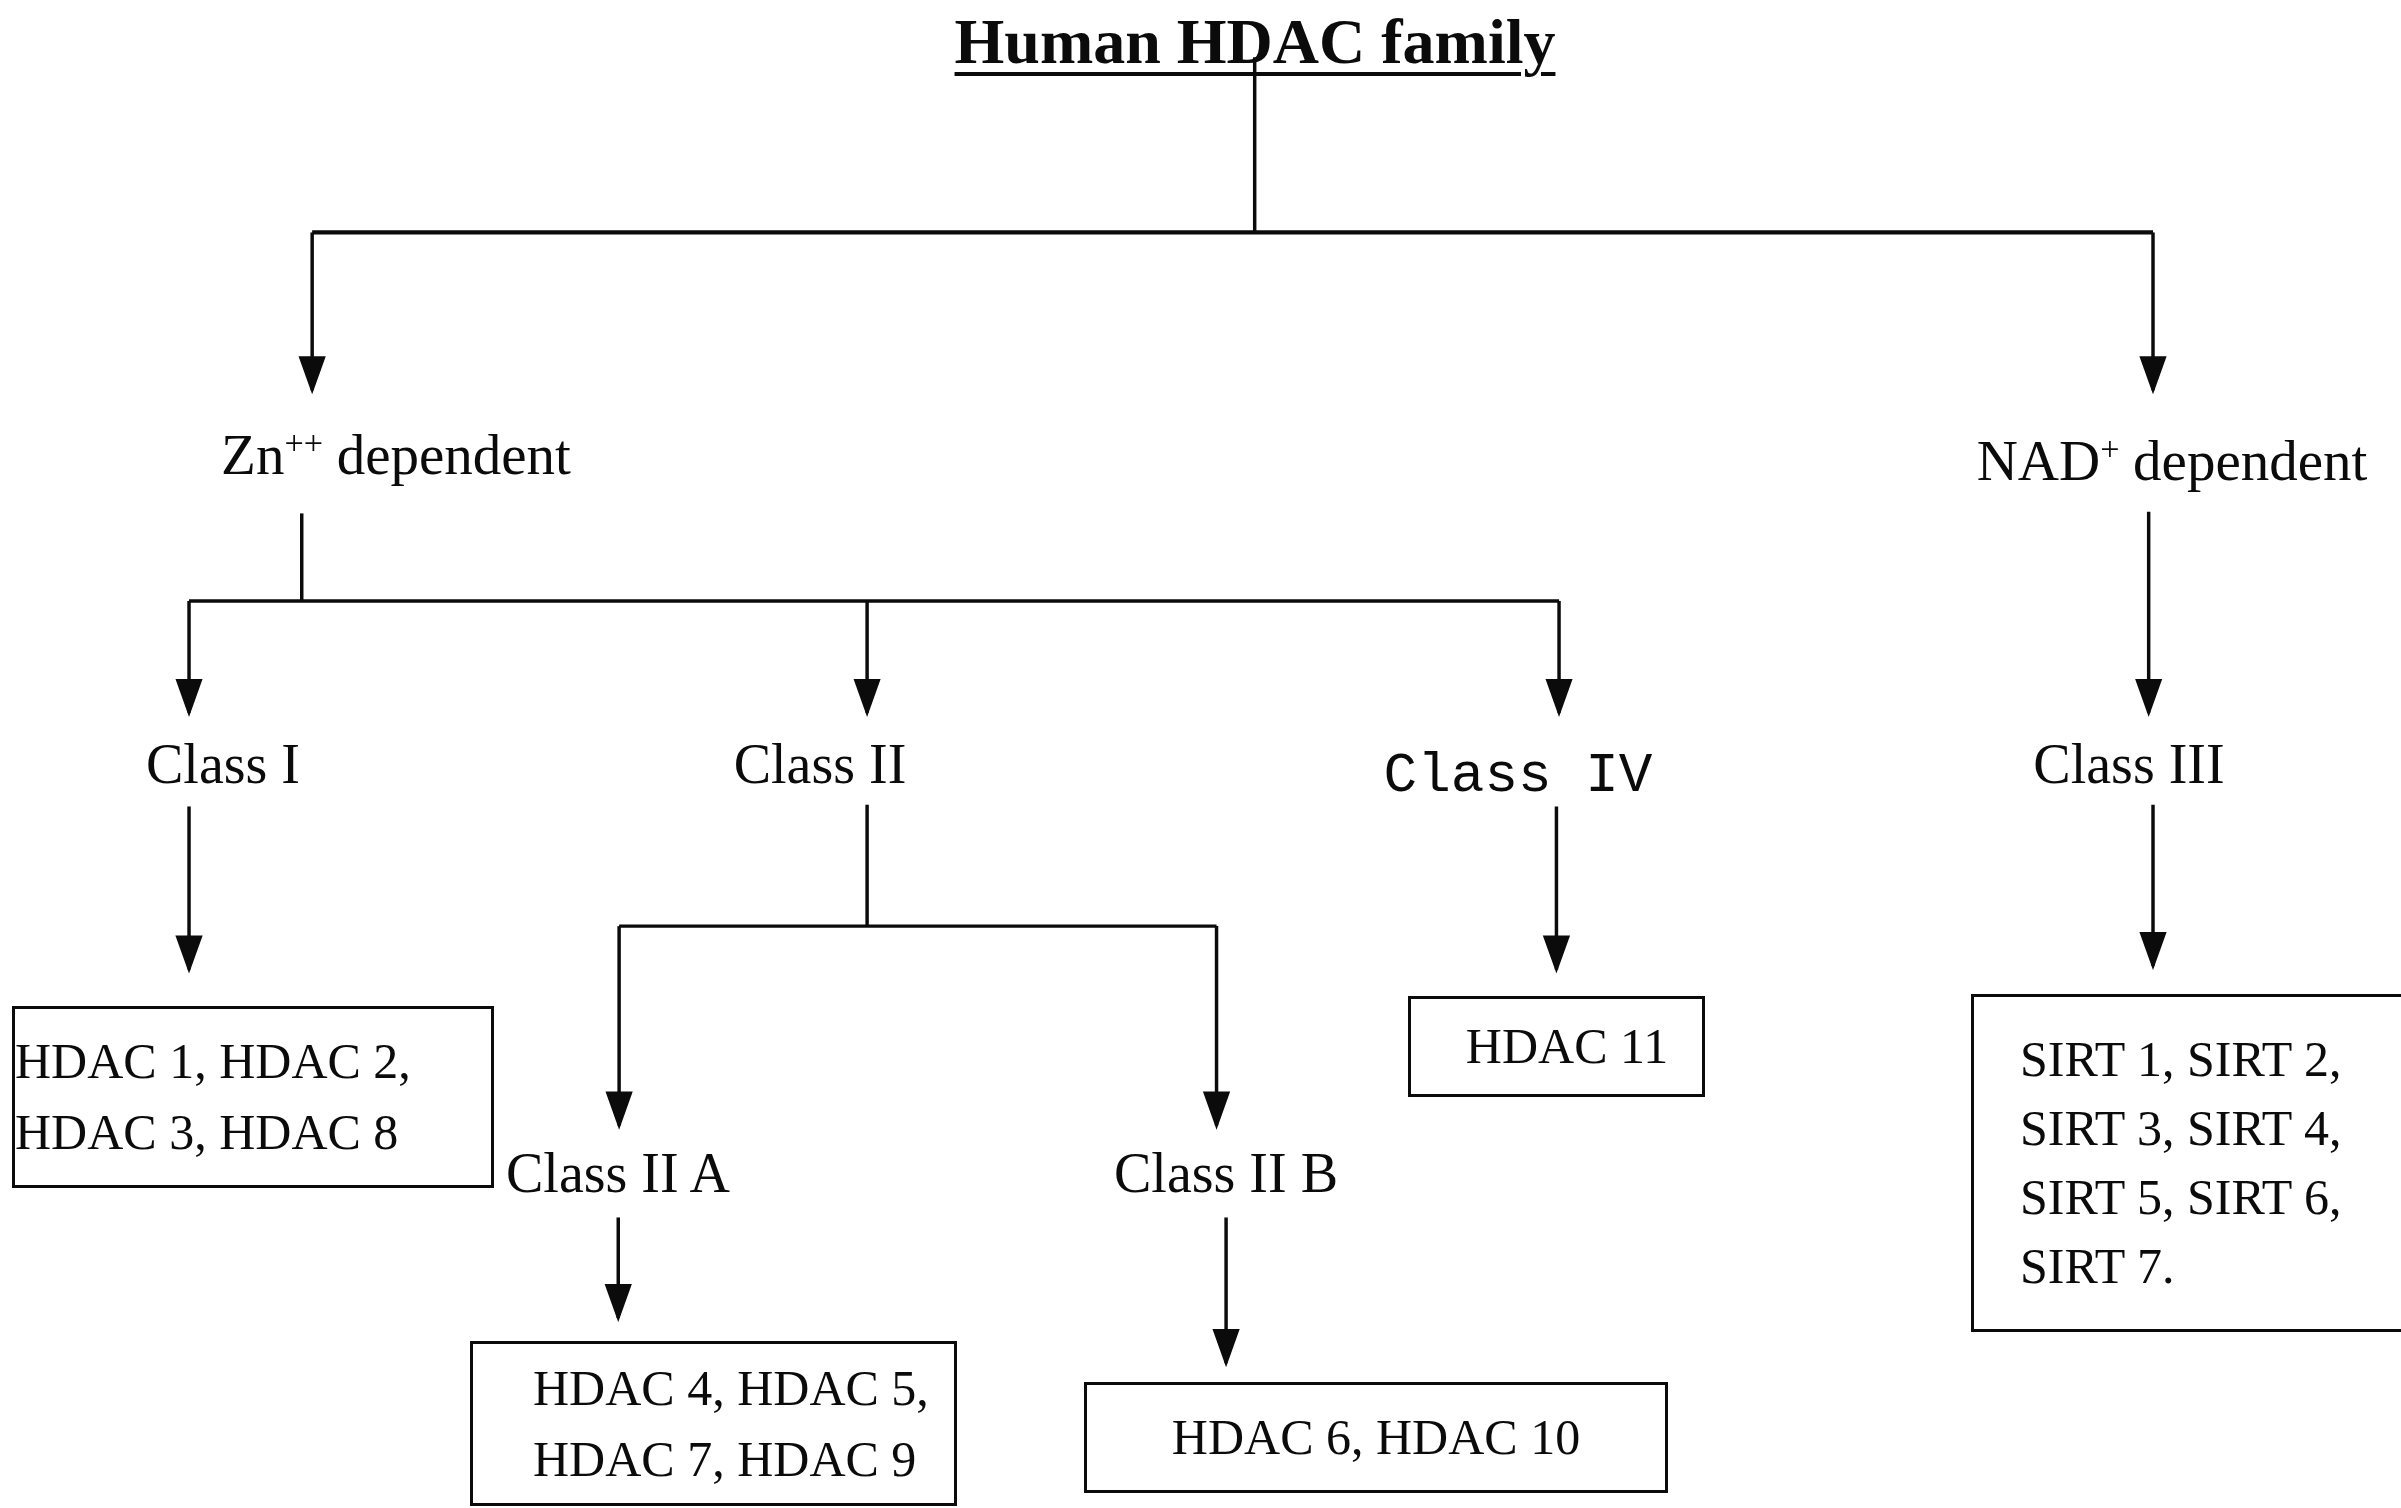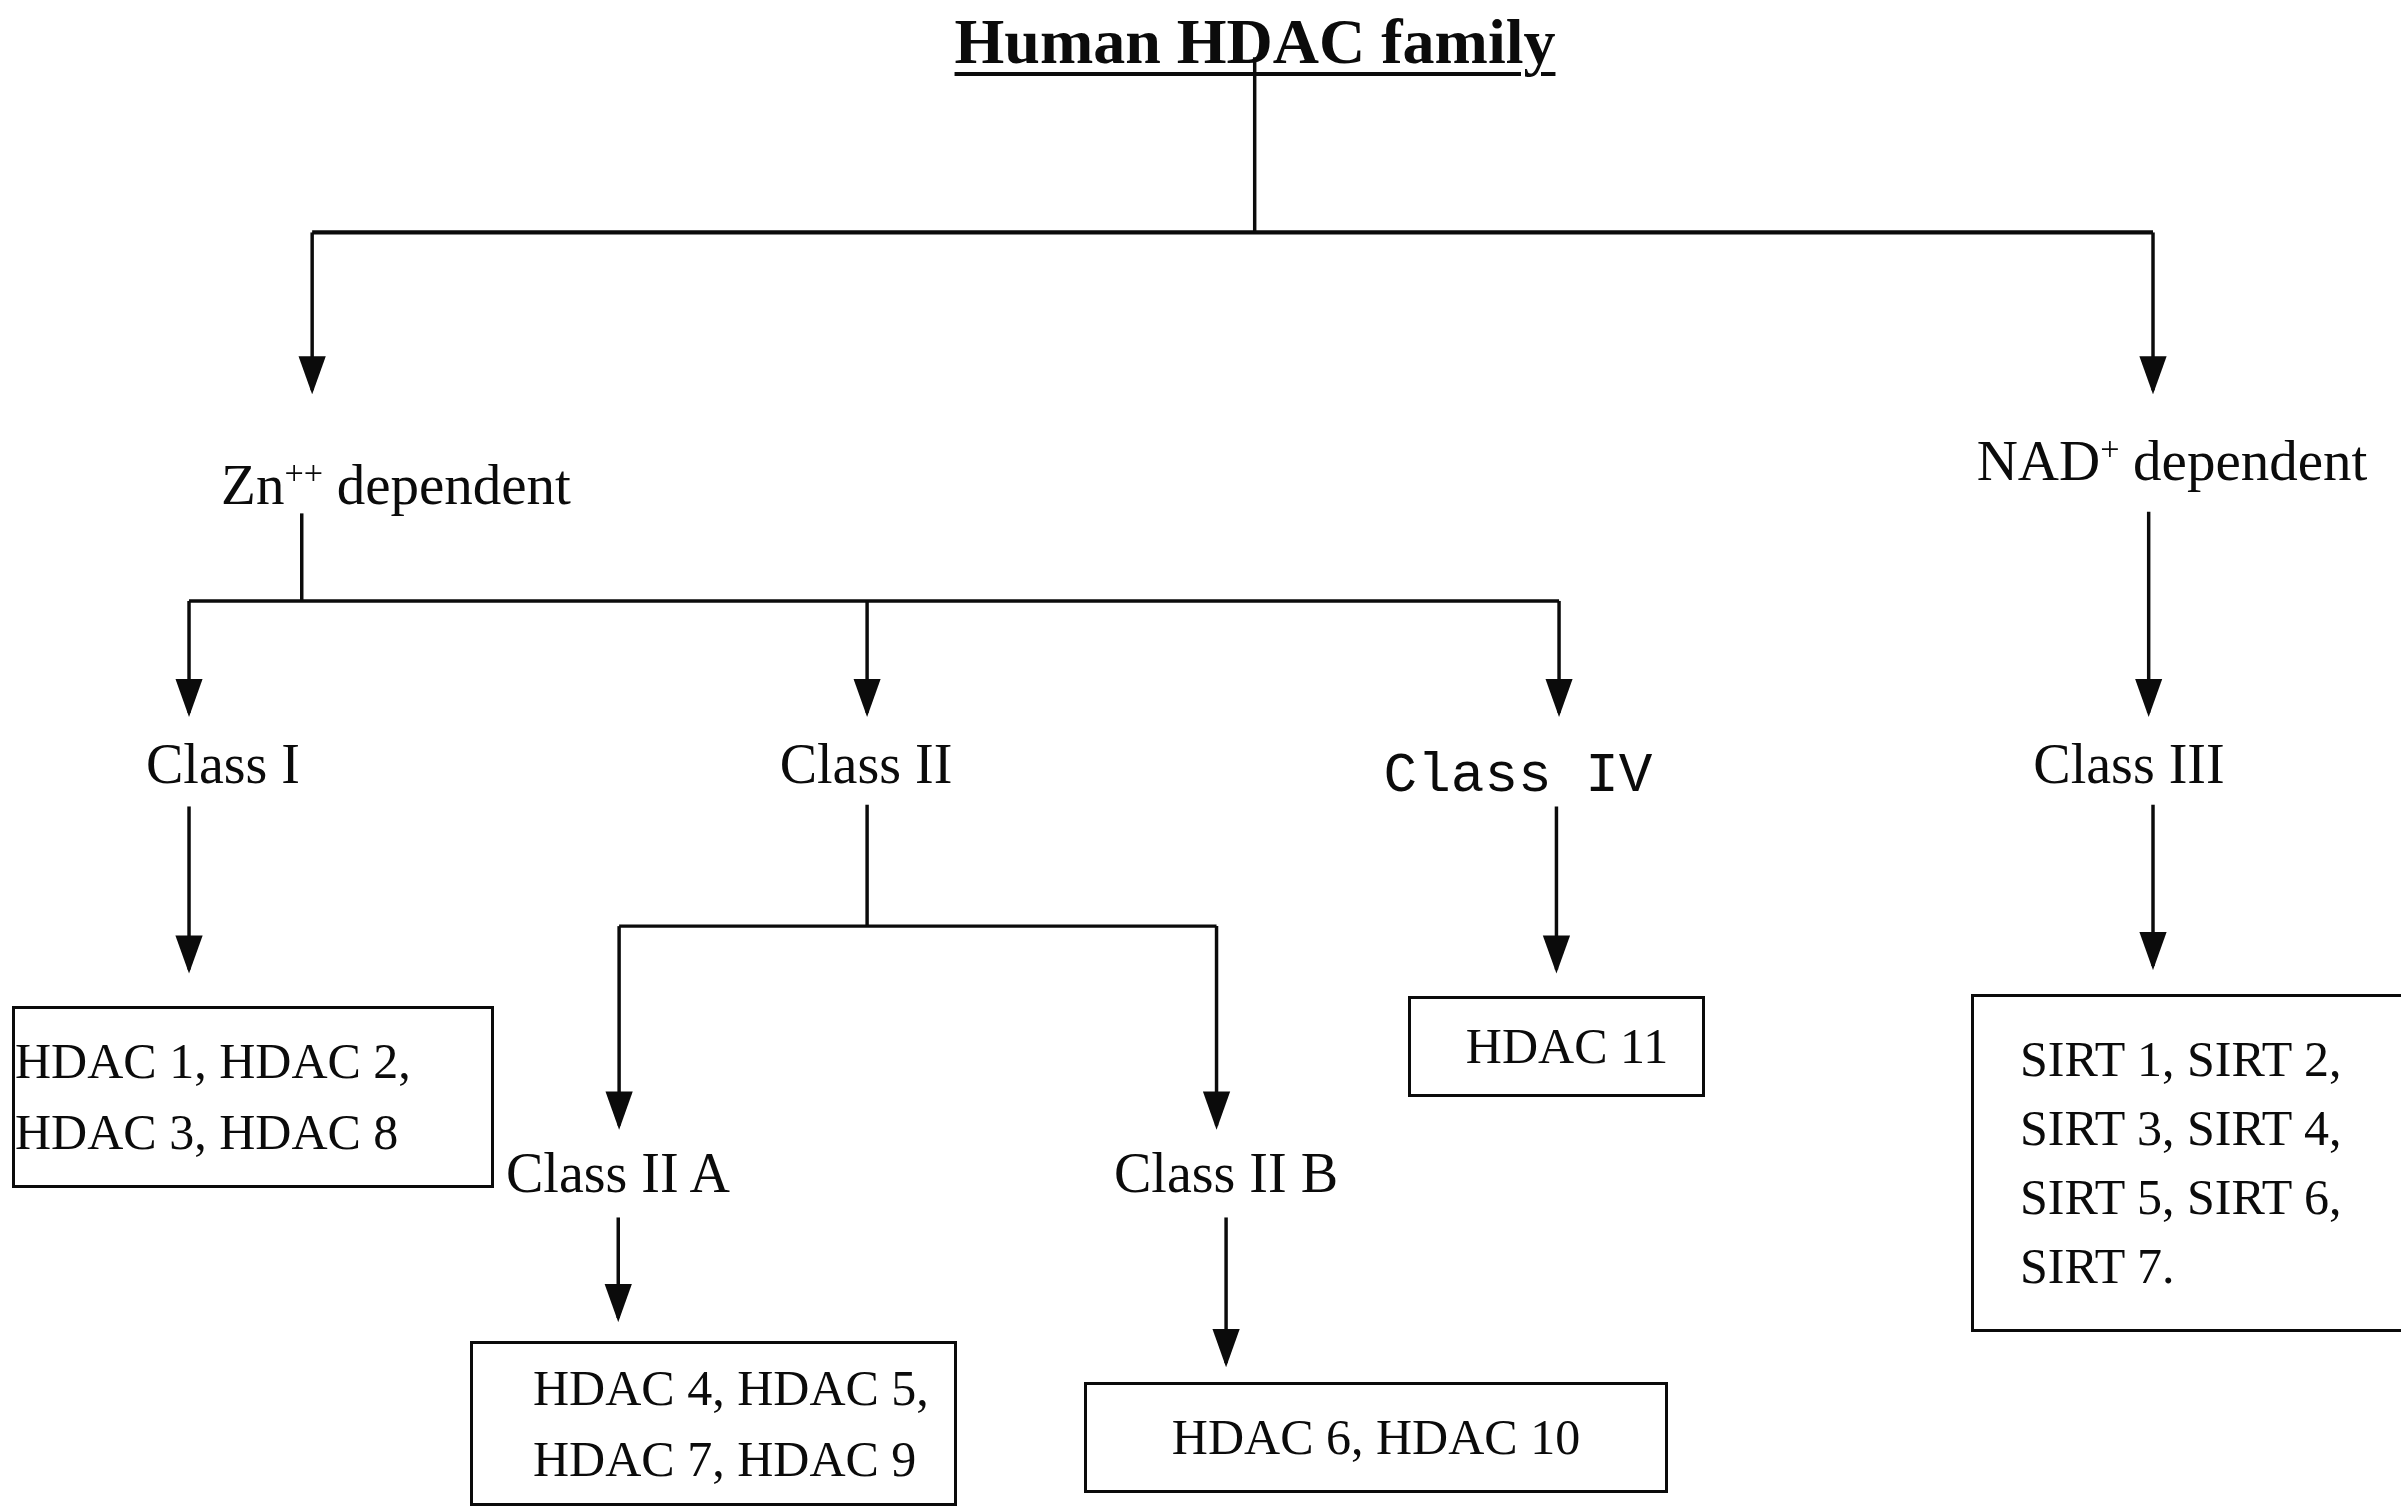--- a/index.html
+++ b/index.html
@@ -92,30 +92,30 @@
     <path class="ln" marker-end="url(#ah)" d="M1403,1068 V1298"></path>
 
     <path class="ln" marker-end="url(#ah)" d="M713,1404 V1520"></path>
     <path class="ln" marker-end="url(#ah)" d="M1414,1404 V1572"></path>
     <path class="ln" marker-end="url(#ah)" d="M1795,930 V1118"></path>
     <path class="ln" marker-end="url(#ah)" d="M2483,928 V1114"></path>
   </svg>
 
   <h1 class="title" style="left:1255px; top:5.2px;">Human HDAC family</h1>
 
-  <div class="label branch" style="left:396px; top:454px;">
+  <div class="label branch" style="left:396px; top:424px;">
     <span>Zn</span><sup>++</sup><span class="dep">dependent</span>
   </div>
 
   <div class="label branch" style="left:2172px; top:430px;">
     <span>NAD</span><sup>+</sup><span class="dep">dependent</span>
   </div>
 
   <div class="label" style="left:195px;  top:734px;margin-left:28px;">Class I</div>
-  <div class="label" style="left:866px;  top:734px;">Class II</div>
+  <div class="label" style="left:820px;  top:734px;">Class II</div>
   <div class="label" style="left:1518px; top:746px;font-family:Liberation Mono, monospace;">Class IV</div>
   <div class="label" style="left:2129px; top:734px;">Class III</div>
   <div class="label" style="left:618px;  top:1143px;">Class II A</div>
   <div class="label" style="left:1226px; top:1143px;">Class II B</div>
 
   <div class="box left" style="left:12px; top:1006px; width:482px; height:182px; ">
     <span class="bline">HDAC 1, HDAC 2,</span>
     <span class="bline">HDAC 3, HDAC 8</span>
   </div>
 

